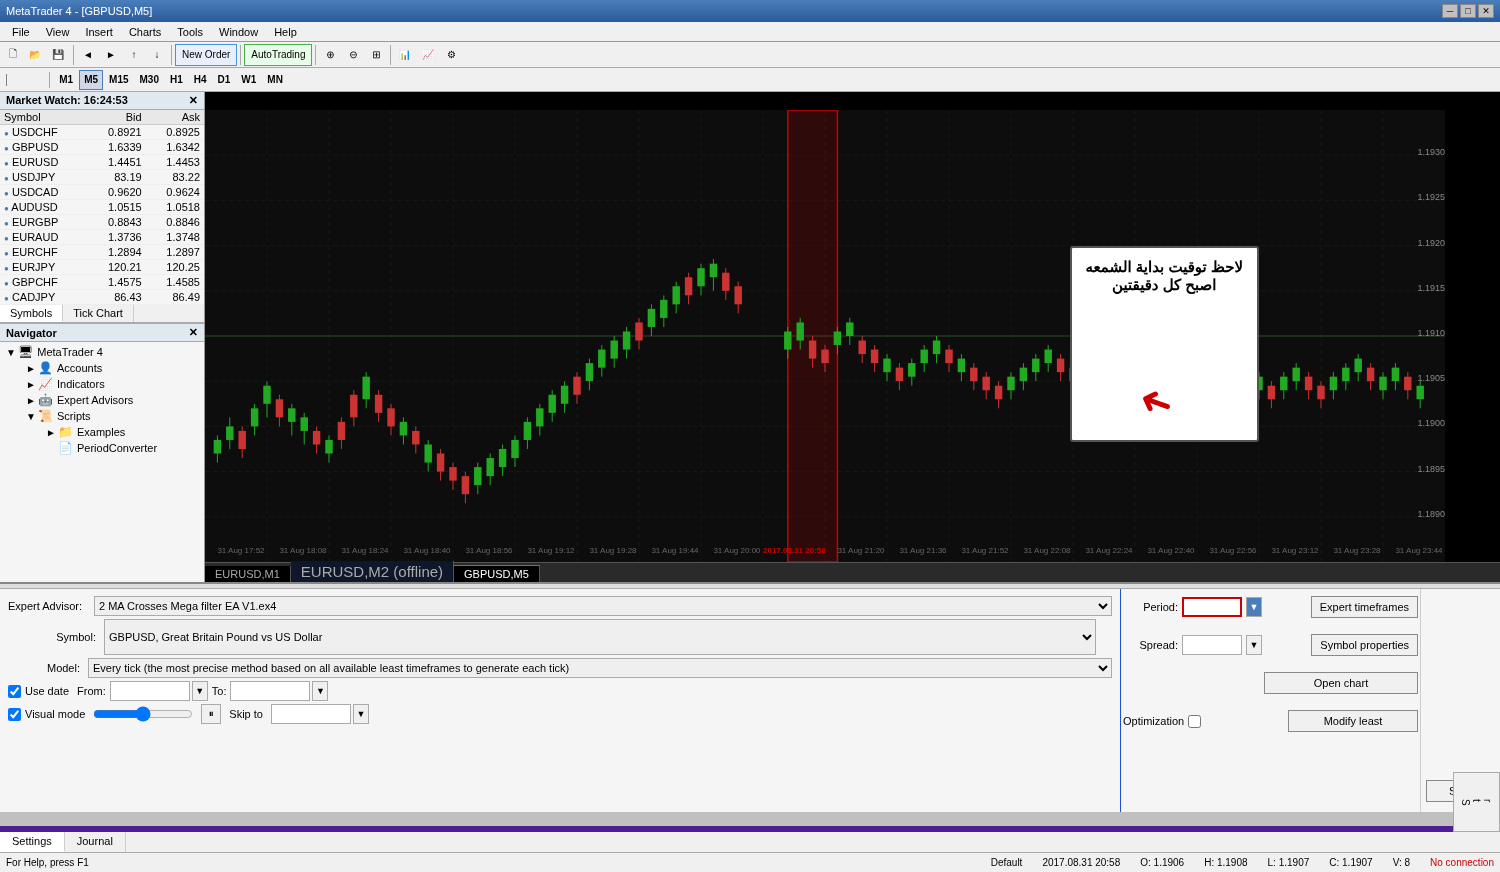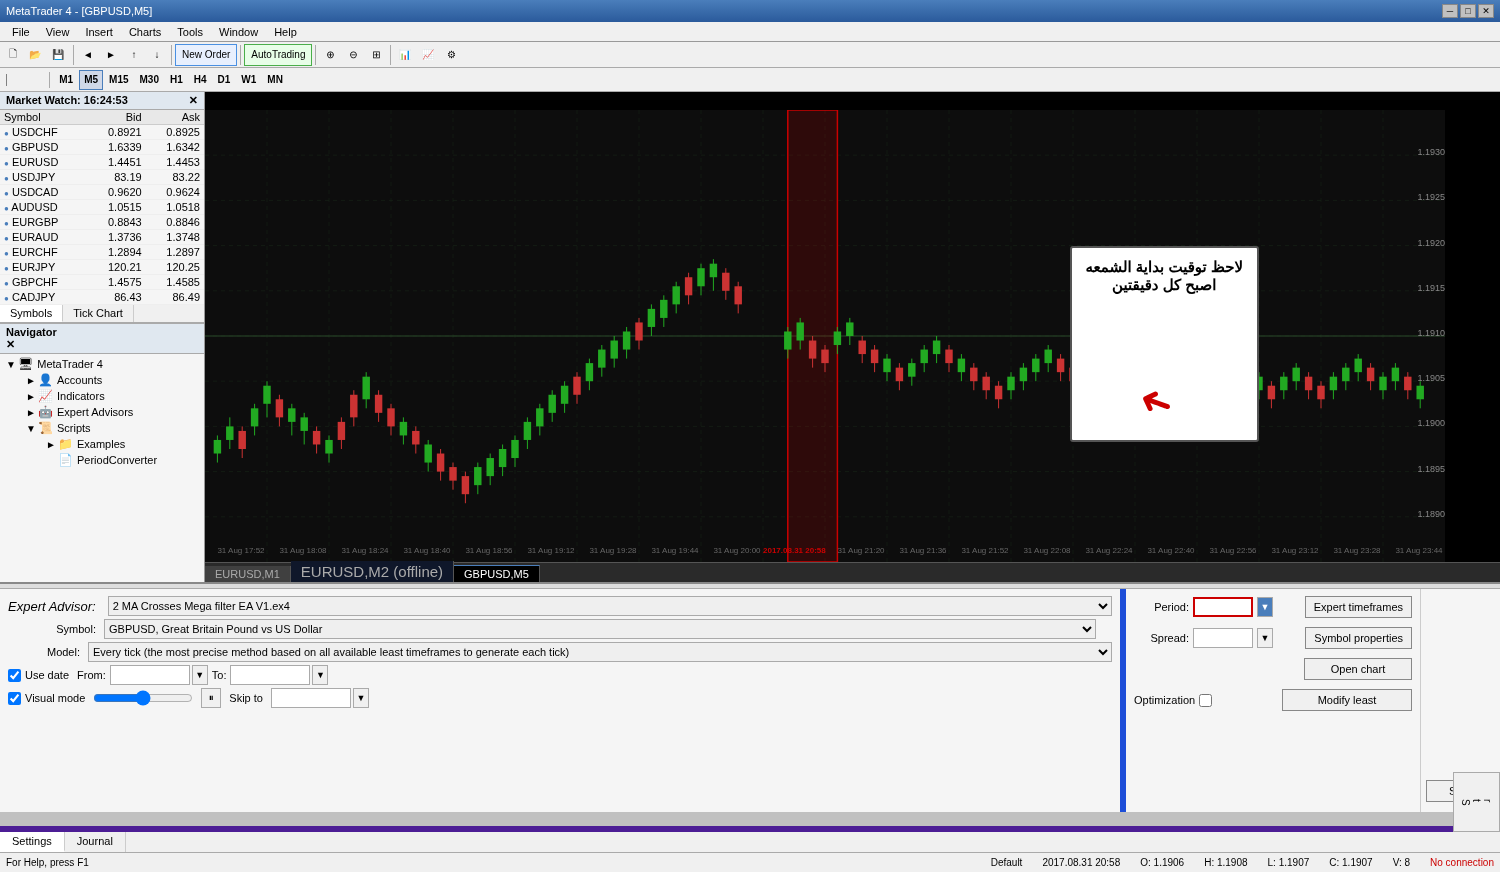--- a/index.html
+++ b/index.html
@@ -150,22 +150,21 @@
       overflow: hidden;
     }
     #navigator-header {
       background: #e0e8f0;
       padding: 2px 6px;
       font-weight: bold;
       font-size: 11px;
       border-bottom: 1px solid #aaa;
       display: flex;
       justify-content: space-between;
-      align-items: flex-start;
-      flex-direction: column;
+      align-items: flex-end;
     }
     .nav-tree { font-size: 11px; padding: 2px; }
     .nav-item {
       display: flex; align-items: center;
       padding: 1px 4px;
       cursor: pointer;
     }
     .nav-item .expand { width: 12px; font-size: 10px; }
     .nav-item .icon { margin-right: 4px; font-size: 12px; }
     .nav-child { padding-left: 20px; }
@@ -734,47 +733,47 @@
       
       <div id="tooltip-box" style="position:absolute; background:white; border:2px solid #555; padding:10px 14px; border-radius:3px; font-size:15px; font-weight:bold; text-align:center; direction:rtl; z-index:10; top:30%; right:15%;">
         <div>لاحظ توقيت بداية الشمعه</div>
         <div>اصبح كل دقيقتين</div>
       </div>
       
       <div style="position:absolute; top:60%; right:22%; color:#cc0000; font-size:40px; transform:rotate(200deg); z-index:11;">➜</div>
     </div>
 
     <div id="chart-tabs" style="background:#2a2a2a; height:20px; display:flex; align-items:flex-end; border-top:1px solid #555; position:absolute; bottom:0; width:100%;">
-      <div class="chart-tab" style="padding:2px 10px; font-size:11px; cursor:pointer; border-right:1px solid #555; color:#aaa; background:#404040;">EURUSD,M1</div>
+      <div class="chart-tab" style="padding:2px 10px; font-size:11px; cursor:pointer; border-right:1px solid #555; color:#aaa; background:#000000;">EURUSD,M1</div>
       <div class="chart-tab" style="padding:2px 10px; font-size:15px; cursor:pointer; border-right:1px solid #555; color:#aaa; background:#0f172a;">EURUSD,M2 (offline)</div>
       <div class="chart-tab active" style="padding:2px 10px; font-size:11px; cursor:pointer; border-right:1px solid #555; color:white; background:#000; border-top:1px solid #4a7ebb;">GBPUSD,M5</div>
     </div>
   </div>
 
 </div>
 
 <div id="tester-panel" style="height:230px; background:#f5f5f5; border-top:2px solid #888;">
   <div id="tester-drag-handle" style="height:5px; background:#ddd; cursor:ns-resize; border-bottom:1px solid #aaa;"></div>
 
   <div style="display:flex; height:calc(100% - 5px);">
 
     <div style="flex:1; padding:4px 8px;">
 
       <div class="tester-row" style="display:flex; align-items:center; margin:3px 0;">
         <div style="display:flex; align-items:center; margin-right:8px;">
-          <span style="font-size:13px; margin-right:4px;font-style:italic;">Expert Advisor:</span>
+          <span style="font-size:11px; margin-right:4px;">Expert Advisor:</span>
         </div>
         <select style="flex:1; height:20px; font-size:11px; border:1px solid #aaa;">
           <option>2 MA Crosses Mega filter EA V1.ex4</option>
         </select>
       </div>
 
       <div class="tester-row" style="display:flex; align-items:center; margin:3px 16px;">
         <span style="font-size:11px; width:80px; text-align:right; padding-right:8px;">Symbol:</span>
-        <select style="flex:1; height:20px; font-size:11px; border:1px solid #aaa;">
+        <select style="flex:1; height:36px; font-size:11px; border:1px solid #aaa;">
           <option>GBPUSD, Great Britain Pound vs US Dollar</option>
         </select>
       </div>
 
       <div class="tester-row" style="display:flex; align-items:center; margin:3px 0;">
         <span style="font-size:11px; width:80px; text-align:right; padding-right:8px;">Model:</span>
         <select style="flex:1; height:20px; font-size:11px; border:1px solid #aaa;">
           <option>Every tick (the most precise method based on all available least timeframes to generate each tick)</option>
         </select>
       </div>
@@ -794,38 +793,38 @@
         <input type="checkbox" checked="" style="margin-right: 4px;">
         <span style="margin-right:8px;">Visual mode</span>
         <input type="range" style="width: 100px; margin-right: 8px;" value="50">
         <button style="height:20px; width:20px; border:1px solid #aaa; background:#f0f0f0; font-size:10px; cursor:pointer;">⏸</button>
         <span style="margin: 0 8px;">Skip to</span>
         <input type="text" style="width: 80px; height: 20px; border: 1px solid rgb(170, 170, 170); font-size: 11px; padding: 0px 4px; margin-right: 2px;">
         <button style="height:20px; width:16px; border:1px solid #aaa; background:#f0f0f0; font-size:9px; cursor:pointer;">▼</button>
       </div>
     </div>
 
-    <div style="width:300px; padding:4px 8px; border-left:6px solid #1d4ed8; display:flex; flex-direction:column; gap:3px;">
+    <div style="width:300px; padding:4px 2px; border-left:1px solid #1d4ed8; display:flex; flex-direction:column; gap:10px;">
 
       <div style="display:flex; align-items:center; gap:4px; margin:3px 0;">
         <span style="font-size:11px; width:55px; text-align:right;">Period:</span>
         <input type="text" style="width: 60px; height: 20px; border: 2px solid rgb(204, 0, 0); font-size: 11px; padding: 0px 4px; background: white;">
         <button style="height:20px; width:16px; border:1px solid #aaa; background:#4a7ebb; color:white; font-size:9px; cursor:pointer;">▼</button>
         <button style="height:22px; padding:0 8px; border:1px solid #888; background:#f0f0f0; font-size:11px; cursor:pointer; margin-left:auto;">Expert timeframes</button>
       </div>
 
       <div style="display:flex; align-items:center; gap:4px; margin:3px 0;">
         <span style="font-size:11px; width:55px; text-align:right;">Spread:</span>
         <input type="text" style="width: 60px; height: 20px; border: 1px solid rgb(170, 170, 170); font-size: 11px; padding: 0px 4px; background: white;">
         <button style="height:20px; width:16px; border:1px solid #aaa; background:#f0f0f0; font-size:9px; cursor:pointer;">▼</button>
         <button style="height:22px; padding:0 8px; border:1px solid #888; background:#f0f0f0; font-size:11px; cursor:pointer; margin-left:auto;">Symbol properties</button>
       </div>
 
       <div style="display:flex; justify-content:flex-end; margin:3px 0;">
-        <button style="height:22px; padding:0 8px; border:1px solid #888; background:#f0f0f0; font-size:11px; cursor:pointer; width:108px;">Open chart</button>
+        <button style="height:22px; padding:0 8px; border:1px solid #888; background:#f0f0f0; font-size:11px; cursor:pointer; width:154px;">Open chart</button>
       </div>
 
       <div style="display:flex; align-items:center; gap:4px; justify-content:space-between; margin:3px 0;">
         <div style="display:flex; align-items:center; gap:4px;">
           <span style="font-size:11px;">Optimization</span>
           <input type="checkbox" style="">
         </div>
         <button style="height:22px; padding:0 8px; border:1px solid #888; background:#f0f0f0; font-size:11px; cursor:pointer; width:130px;">Modify least</button>
       </div>
     </div>

